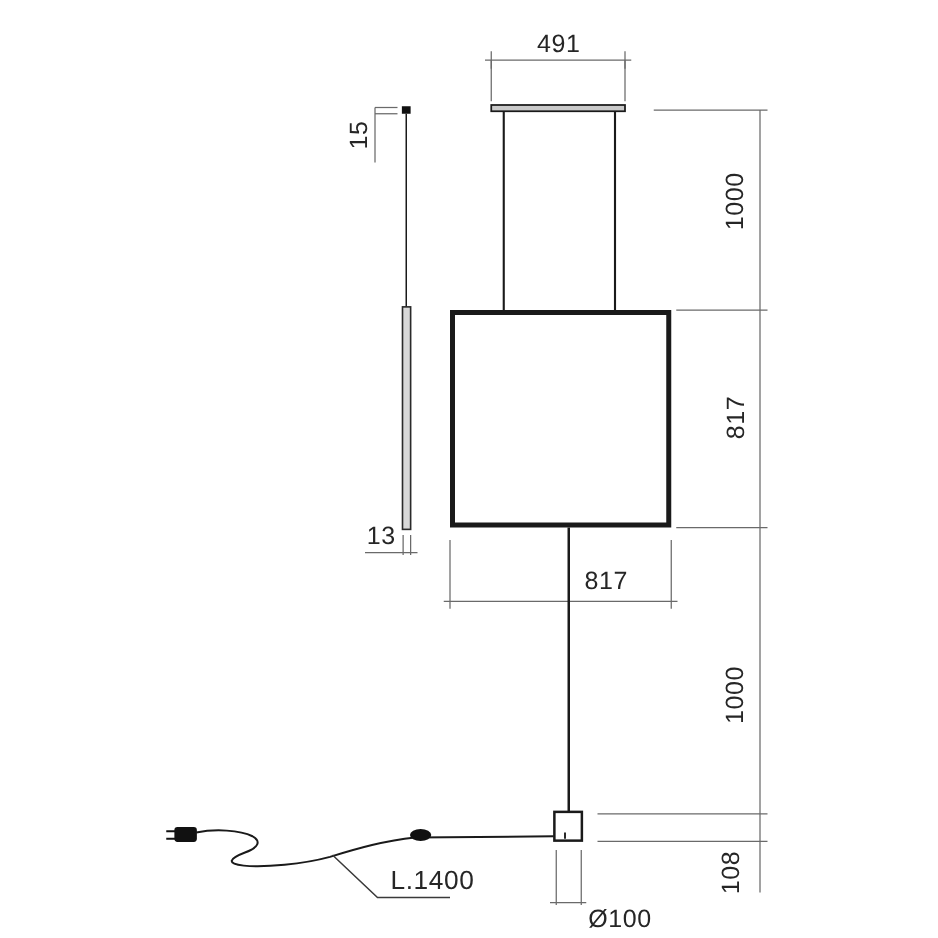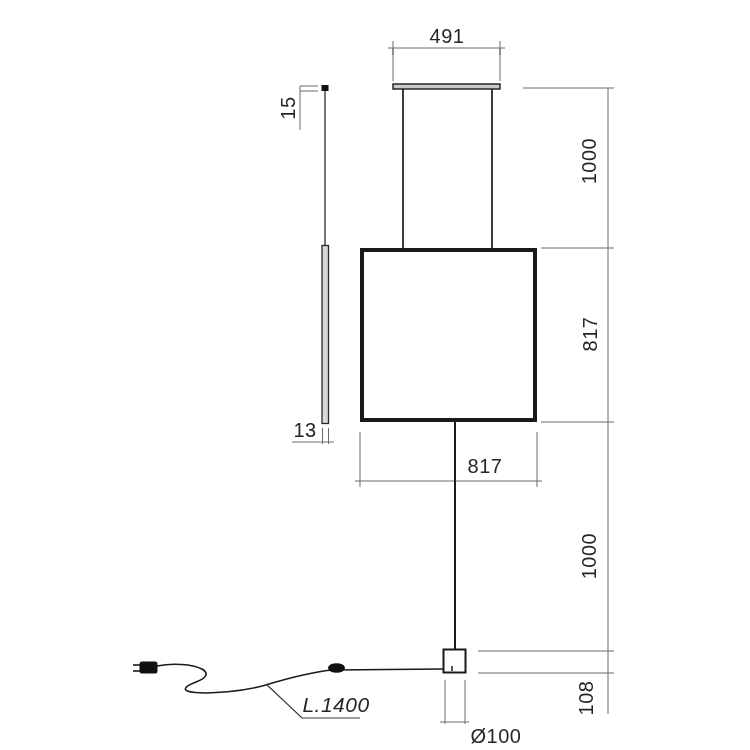--- a/index.html
+++ b/index.html
@@ -111,19 +111,19 @@
   <div class="dim-label rot" style="left:590px; top:334px;">817</div>
 
   <div class="dim-label" style="left:485px; top:466px;">817</div>
 
   <div class="dim-label rot" style="left:589px; top:556px;">1000</div>
 
   <div class="dim-label rot" style="left:586px; top:698px;">108</div>
 
   <div class="dim-label" style="left:496px; top:736px;">Ø100</div>
 
-  <div class="dim-label big" style="left:336px; top:705px;font-style:italic;">L.1400</div>
+  <div class="dim-label big" style="left:346px; top:705px;">L.1400</div>
 
   <div class="dim-label rot" style="left:288px; top:108px;">15</div>
 
   <div class="dim-label" style="left:305px; top:430px;">13</div>
 
 </div>
 
 </body></html>

